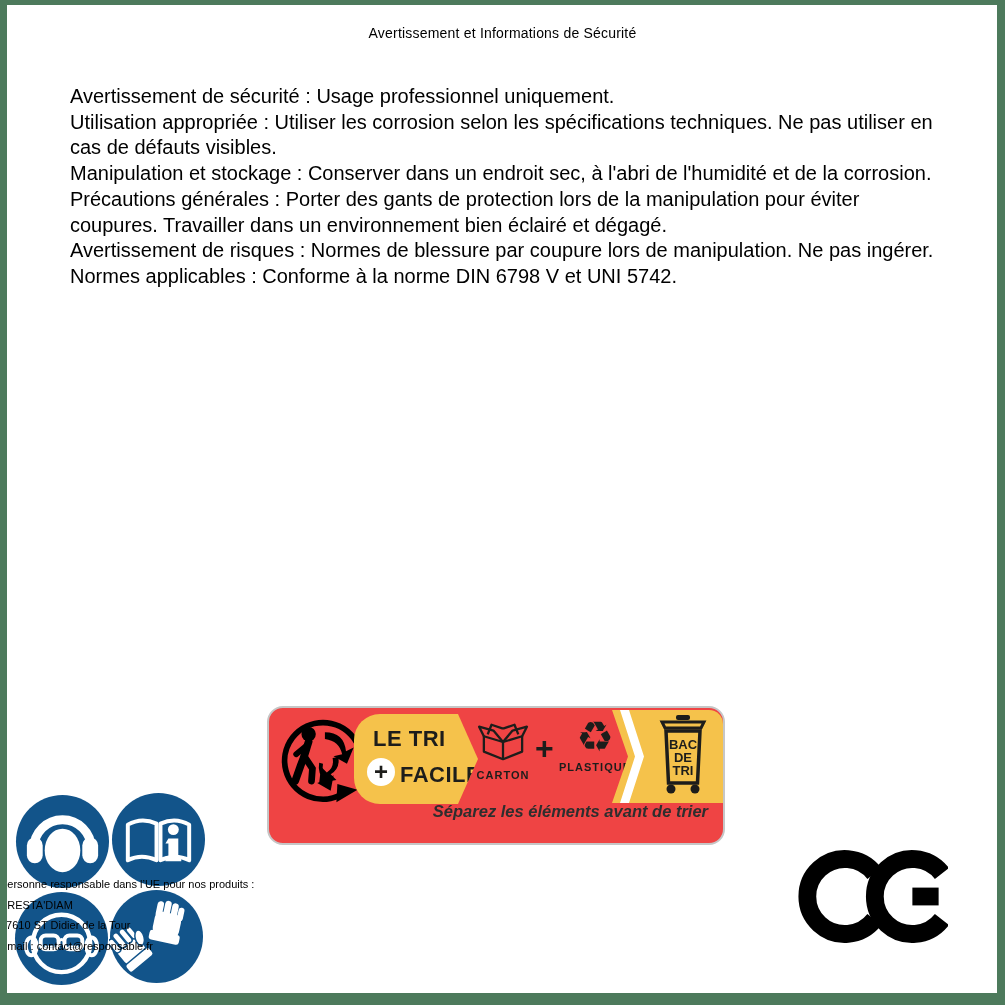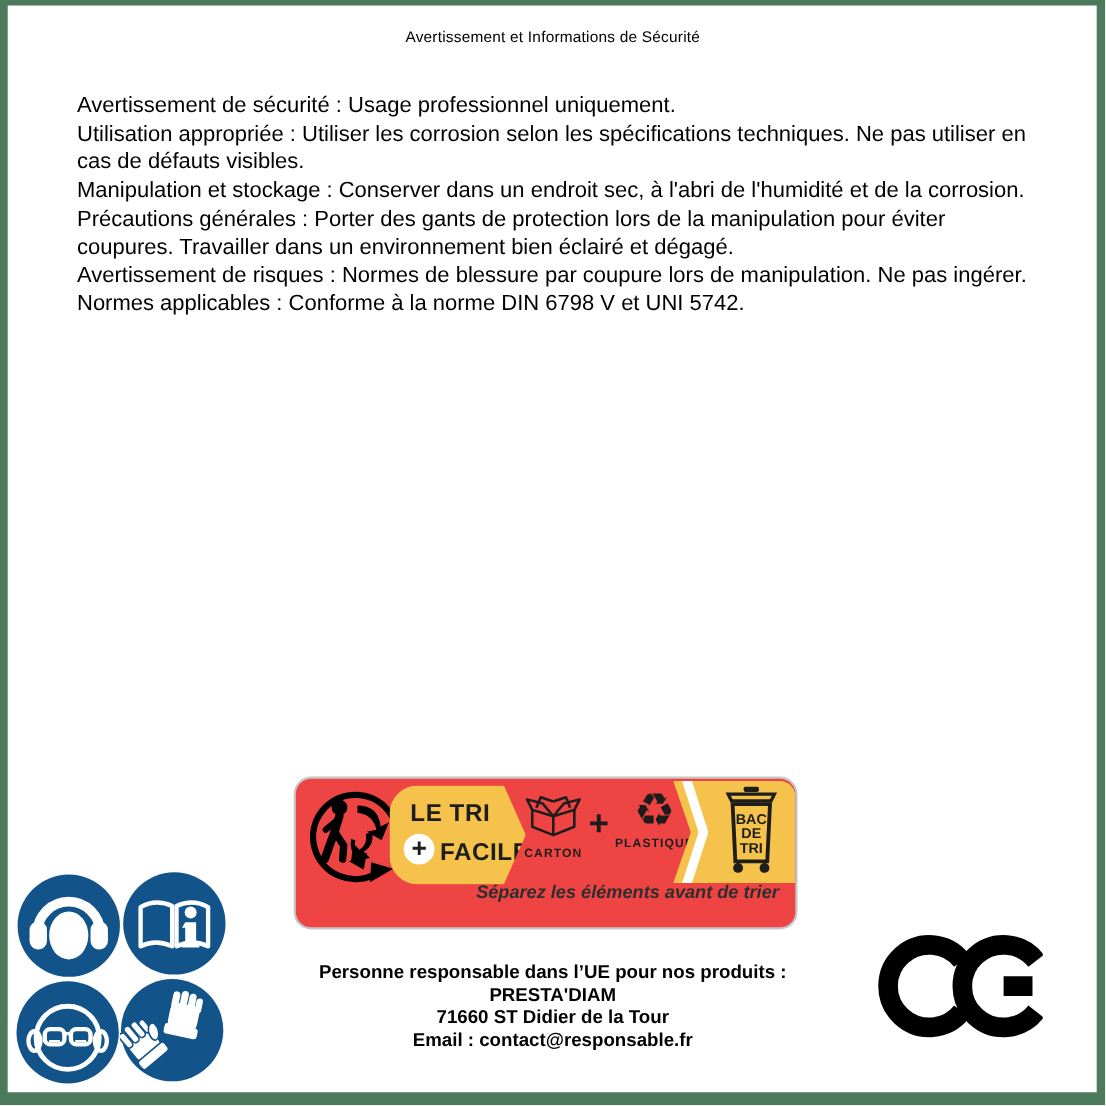--- a/index.html
+++ b/index.html
@@ -36,22 +36,22 @@
         clip-path:polygon(0 0,9px 0,100% 50%,9px 100%,0 100%,15px 50%);}
   .bin-svg{position:absolute;left:44px;top:5px;width:54px;height:82px;}
   .tri-footer{position:absolute;right:15px;top:94px;font-size:16.5px;font-weight:bold;
         font-style:italic;color:#2e2e2e;white-space:nowrap;margin-left:25px;}
   
   .picto{position:absolute;width:95px;height:95px;}
   .picto svg{width:100%;height:100%;}
   .p1{left:15px;top:794px;}  .p2{left:111px;top:792px;}
   .p3{left:14px;top:891px;}  .p4{left:109px;top:889px;}
   
-  .responsible{position:absolute;top:874px;left:0;width:100%;text-align:center;
-        font-size:17px;font-weight:bold;line-height:20.6px;}
+  .responsible{position:absolute;top:874px;left:0;width:100%;text-align:left;
+        font-size:11px;font-weight:normal;line-height:20.6px;}
   .responsible p{margin:0;}
   .ce{position:absolute;left:798px;top:845px;width:150px;height:103px;}
 </style>
 </head>
 <body>
 
 <div class="page">
 
   <div class="title">Avertissement et Informations de Sécurité</div>
 
@@ -177,21 +177,21 @@
         <rect x="25" y="4" width="6" height="14" rx="3"></rect>
         <ellipse cx="31" cy="20" rx="4.5" ry="8" transform="rotate(25 31 20)"></ellipse>
         <rect x="1" y="32" width="31" height="10" rx="3"></rect>
       </g>
     </svg>
   </div>
 
   <div class="responsible">
     <p>Personne responsable dans l’UE pour nos produits :</p>
     <p>PRESTA'DIAM</p>
-    <p>71660 ST Didier de la Tour</p>
+    <p>17610 ST Didier de la Tour</p>
     <p>Email : contact@responsable.fr</p>
   </div>
 
   <svg class="ce" viewBox="0 0 160 104" role="img" aria-label="CE">
     <path d="M81.5,27.4 A40,40 0 1 0 81.5,76.6" fill="none" stroke="#000" stroke-width="19"></path>
     <path d="M153.5,27.4 A40,40 0 1 0 153.5,76.6" fill="none" stroke="#000" stroke-width="19"></path>
     <path d="M122,52 H150" stroke="#000" stroke-width="19"></path>
   </svg>
 
   <div class="frame"></div>

